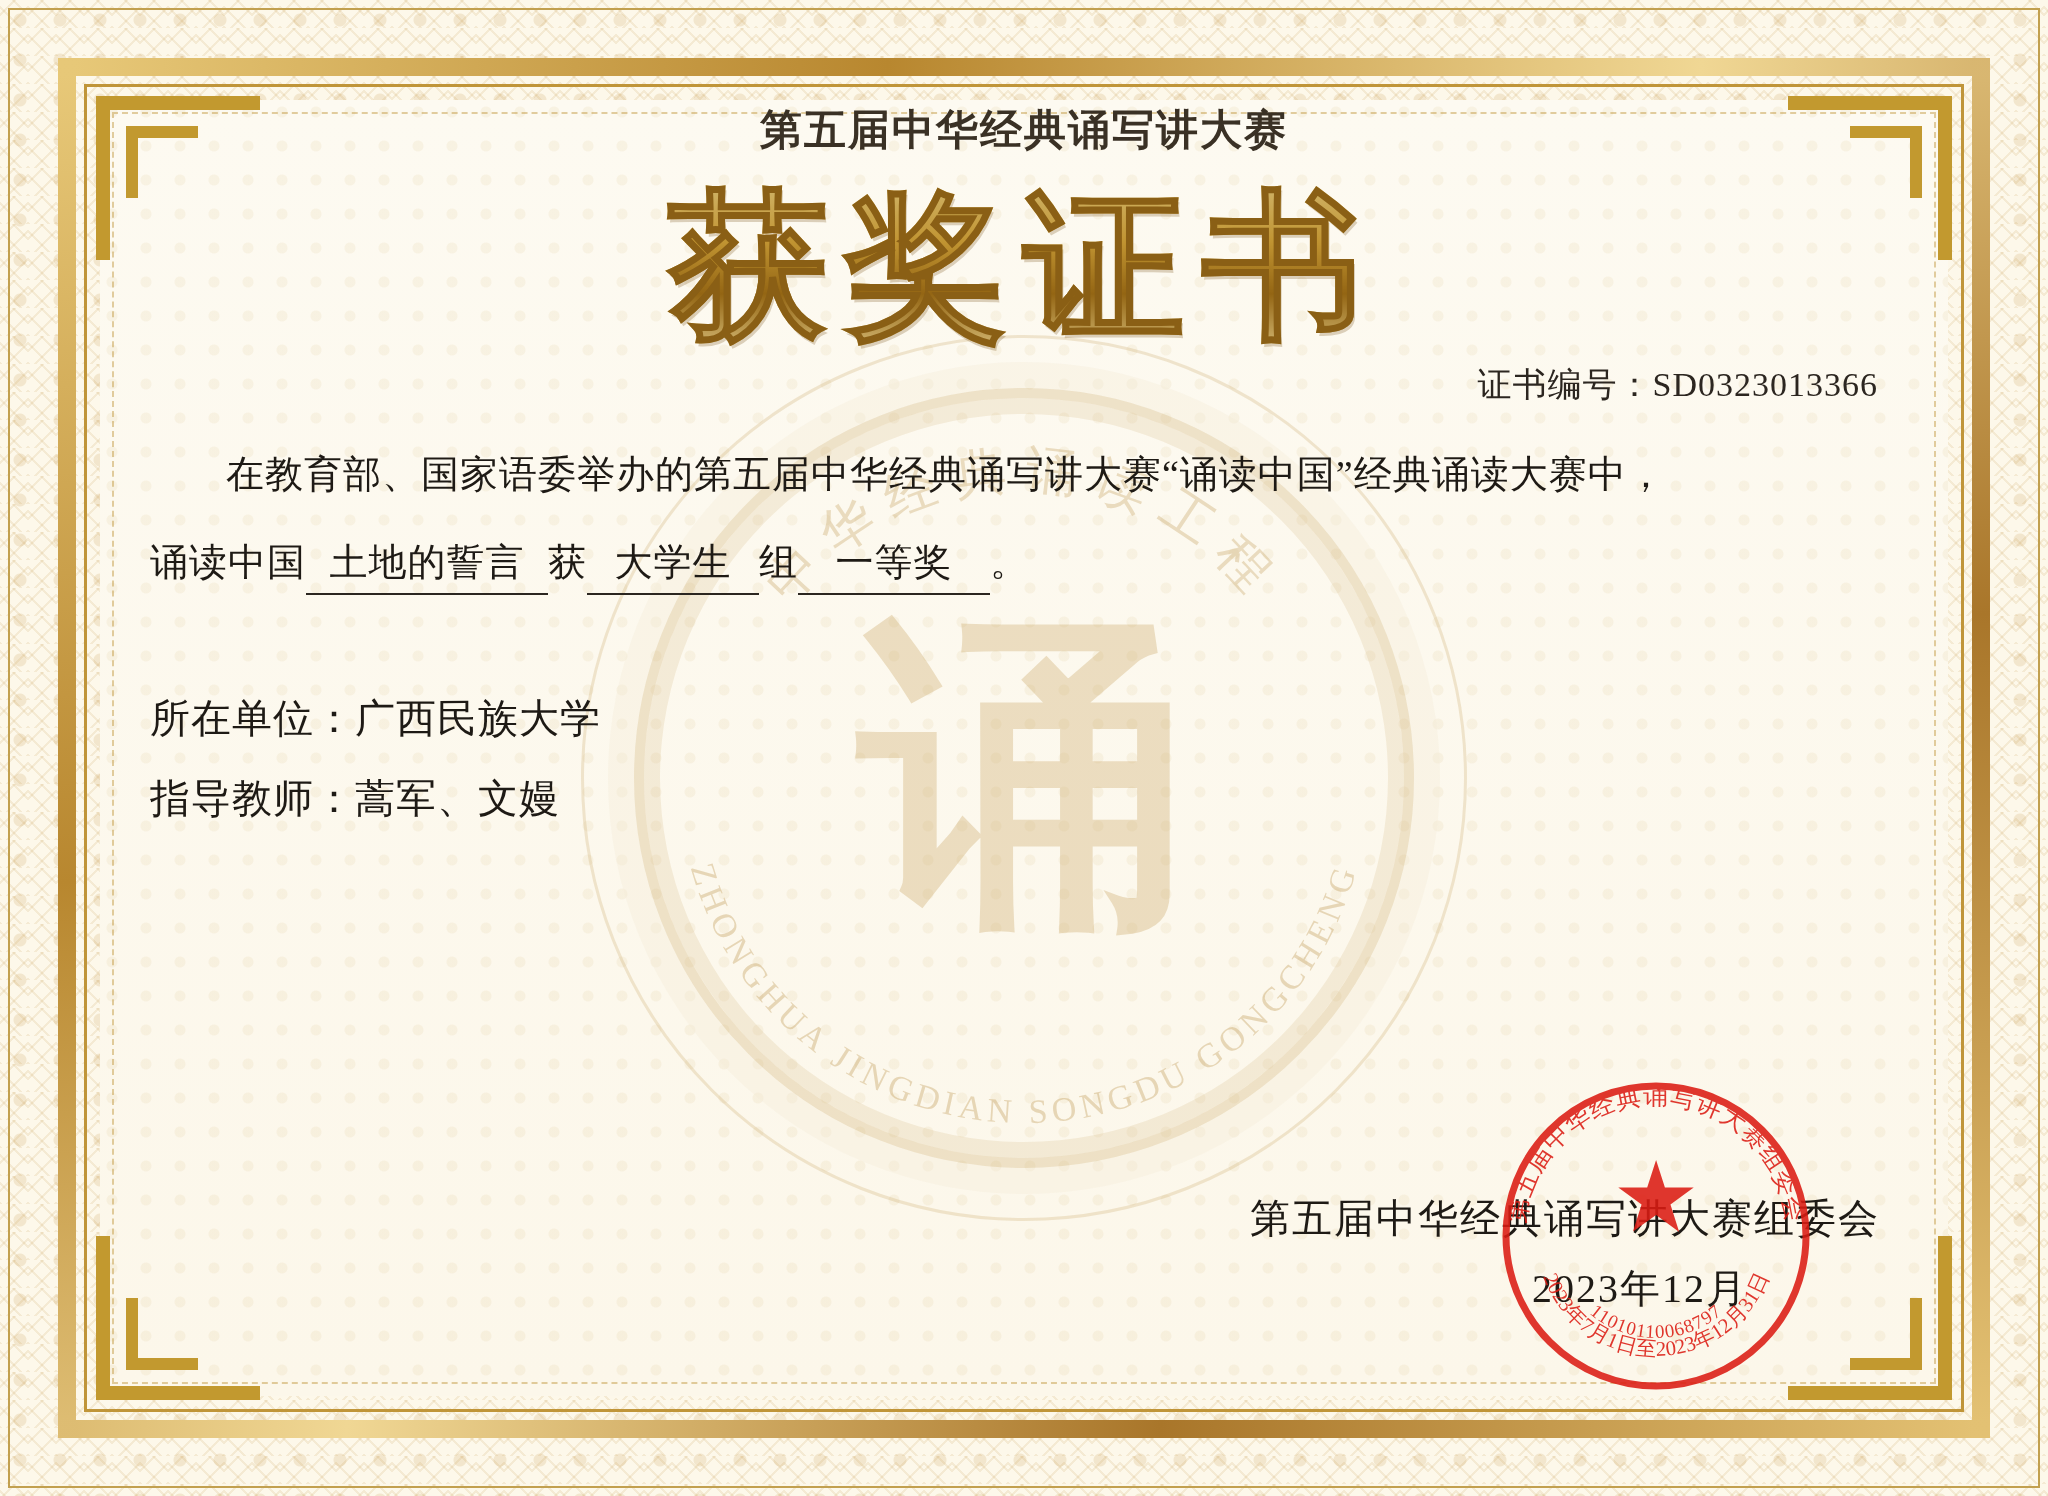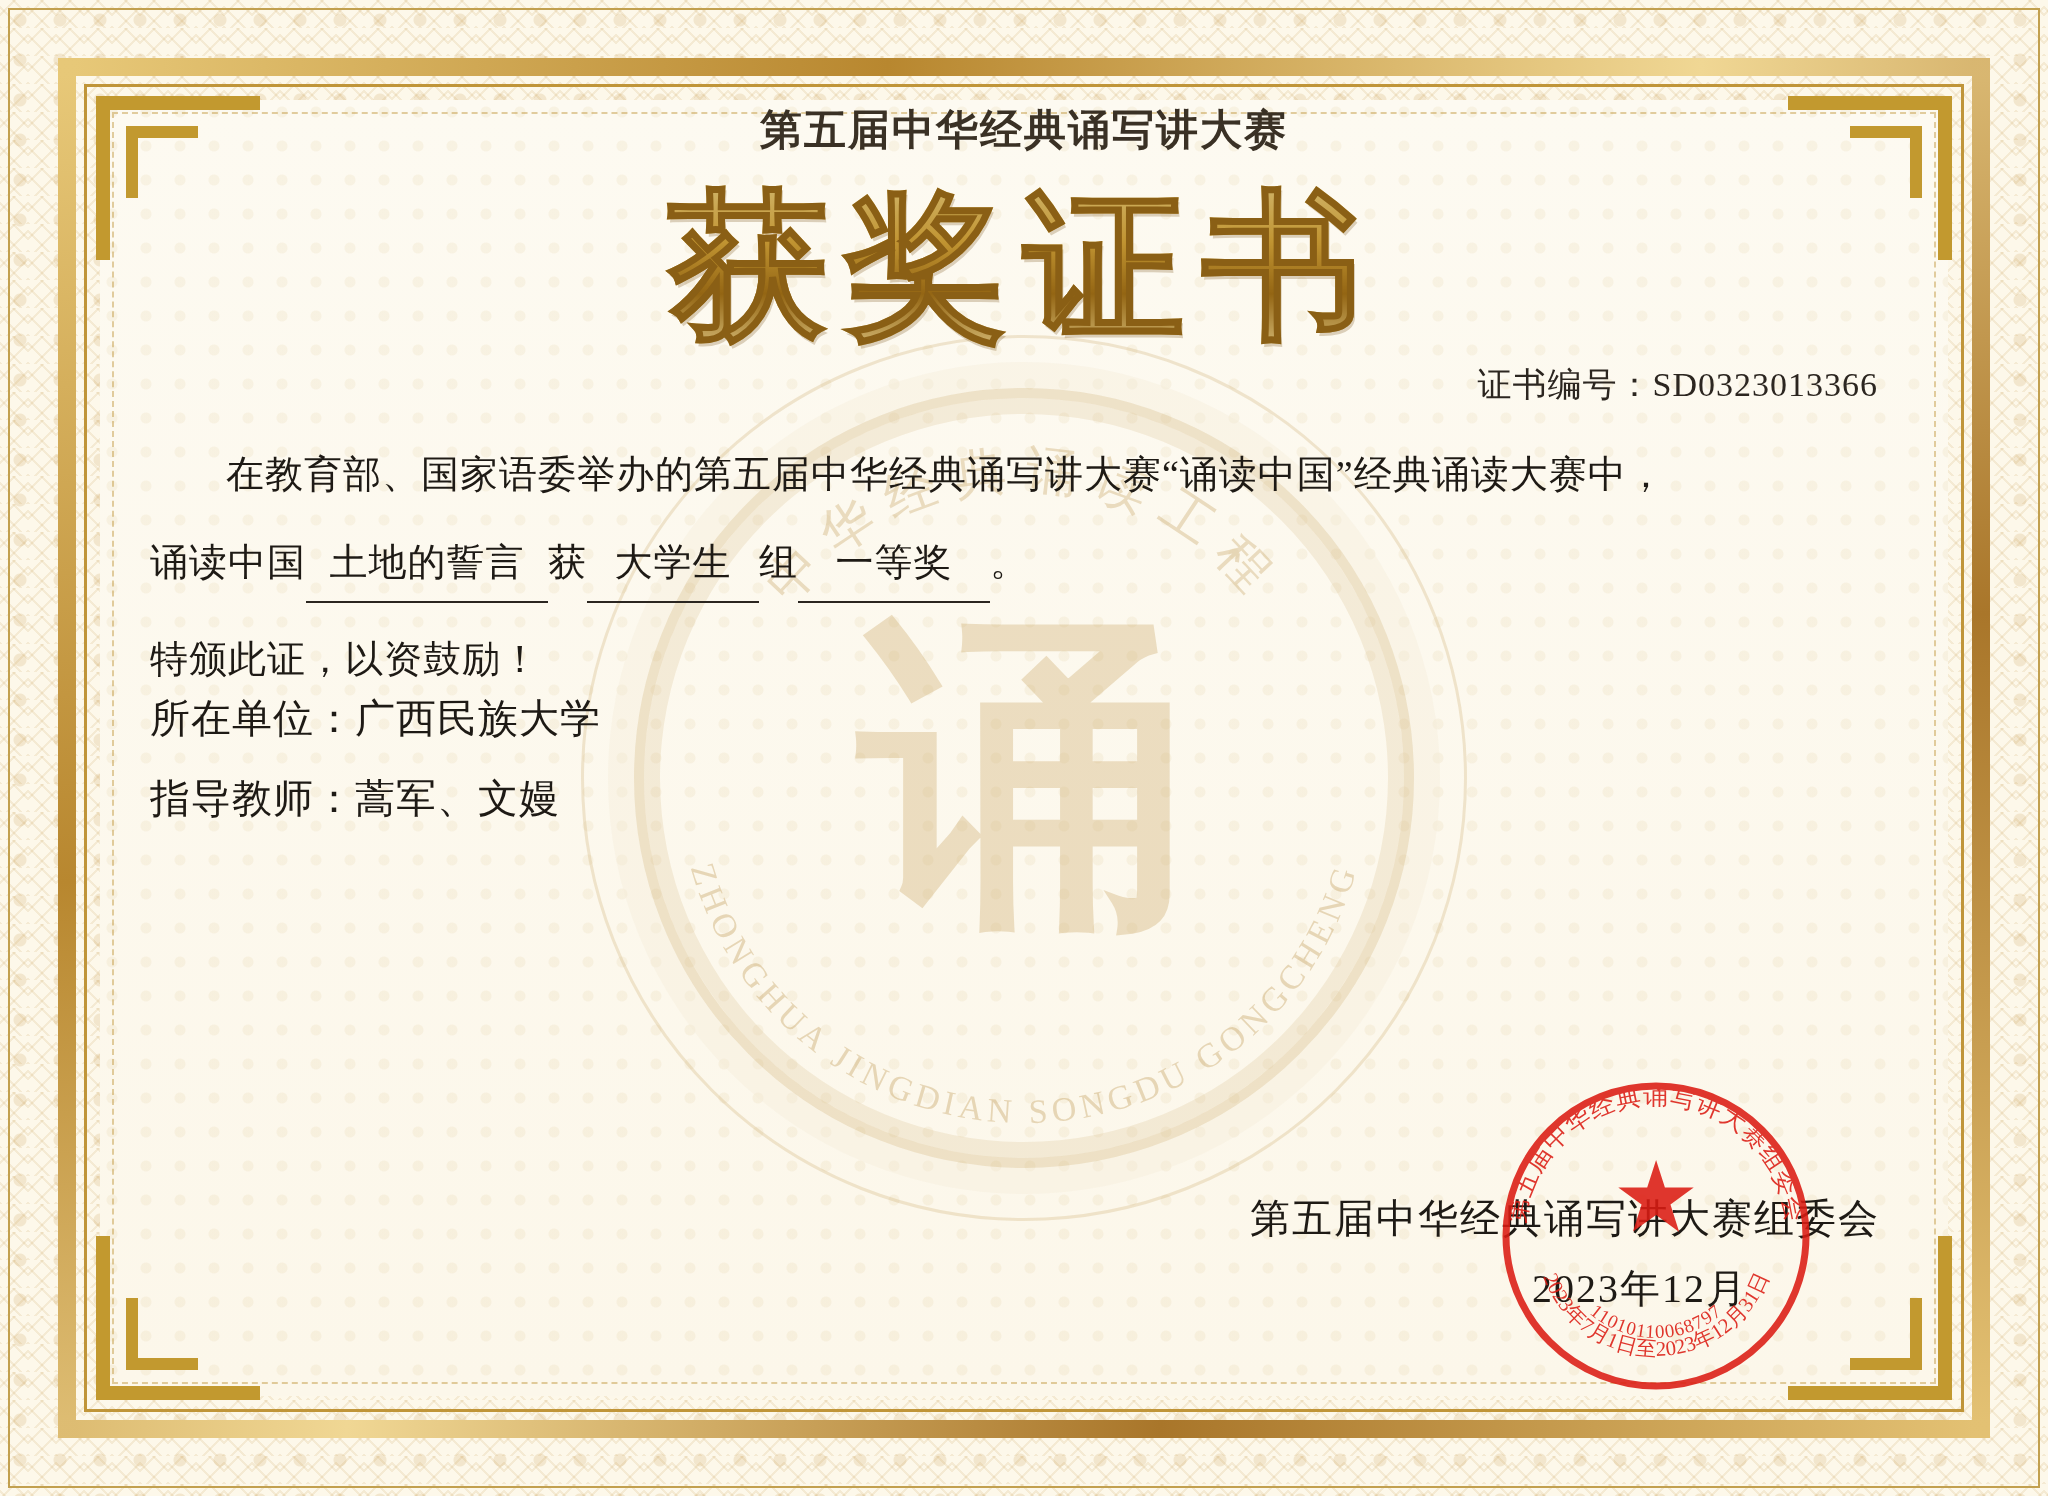--- a/index.html
+++ b/index.html
@@ -148,21 +148,21 @@
     position:absolute;left:150px;right:120px;top:420px;
     font-size:38px;color:#1e1a15;line-height:1.62;
   }
   .p1{text-indent:2em;letter-spacing:1px;}
   .p2{margin-top:26px;letter-spacing:1px;}
   .p3{margin-top:26px;letter-spacing:1px;}
   .fill{
     display:inline-block;
     border-bottom:2px solid #2b2620;
     text-align:center;
-    padding:0 6px 8px 6px;
+    padding:0 6px 0 6px;
   }
   .fill-work{min-width:230px;}
   .fill-group{min-width:160px;}
   .fill-prize{min-width:180px;}
 
   .info{
     position:absolute;left:150px;top:655px;
     font-size:40px;color:#1e1a15;line-height:2.0;letter-spacing:1px;
   }
 
@@ -240,21 +240,20 @@
 
     <div class="certno">
       <span>证书编号：</span><span>SD0323013366</span>
     </div>
 
     <div class="body">
       <div class="p1">在教育部、国家语委举办的第五届中华经典诵写讲大赛“诵读中国”经典诵读大赛中，</div>
       <div class="p2">
         <span>诵读中国</span><span class="fill fill-work">土地的誓言</span><span>获</span><span class="fill fill-group">大学生</span><span>组</span><span class="fill fill-prize">一等奖</span><span>。</span>
       </div>
-      <div class="p3">特颁此证，以资鼓励！</div>
     </div>
 
     <div class="info">
       <div>
         <span>所在单位：</span><span>广西民族大学</span>
       </div>
       <div>
         <span>指导教师：</span><span>蒿军、文嫚</span>
       </div>
     </div>

